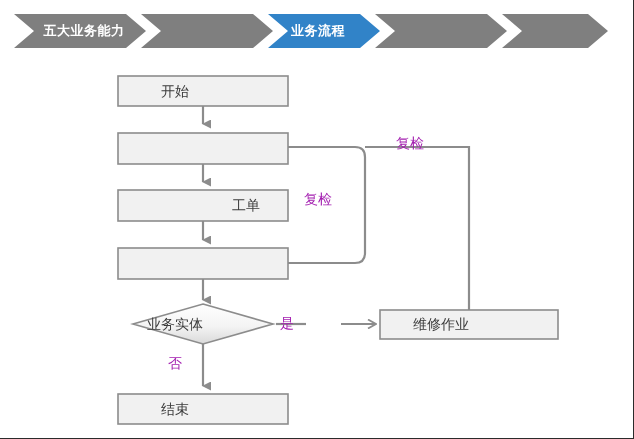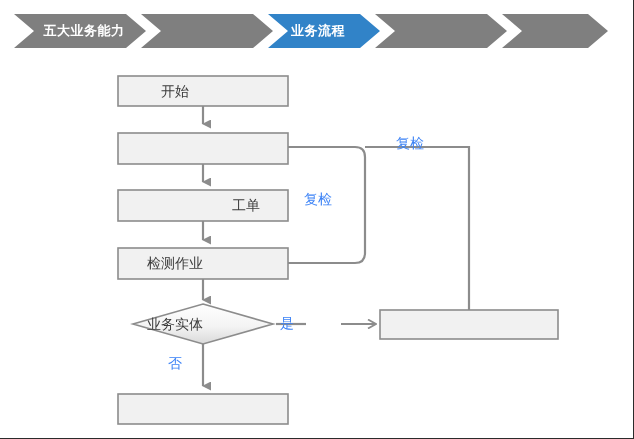--- a/index.html
+++ b/index.html
@@ -57,21 +57,21 @@
     text-align: center;
     font-size: 14px;
     color: #3b3b3b;
     white-space: nowrap;
     pointer-events: none;
   }
   .edge-label {
     position: absolute;
     text-align: center;
     font-size: 14px;
-    color: #3b82f6;
+    color: #a21caf;
     white-space: nowrap;
     pointer-events: none;
   }
 </style>
 </head>
 <body>
 
 <div id="canvas">
 
   <div id="breadcrumb">
@@ -136,22 +136,23 @@
       <rect x="90" y="190" width="170" height="31" fill="#f1f1f1" stroke="#8c8c8c" stroke-width="1.6"></rect>
       <rect x="90" y="248" width="170" height="31" fill="#f1f1f1" stroke="#8c8c8c" stroke-width="1.6"></rect>
       <polygon points="175,304 245,324 175,344 105,324" fill="url(#diamondGrad)" stroke="#8c8c8c" stroke-width="1.6"></polygon>
       <rect x="352" y="310" width="178" height="29" fill="#f1f1f1" stroke="#8c8c8c" stroke-width="1.6"></rect>
       <rect x="90" y="394" width="170" height="30" fill="#f1f1f1" stroke="#8c8c8c" stroke-width="1.6"></rect>
     </svg>
 
     
     <div class="node-label" style="left:90px;  top:83px;  width:170px;">开始</div>
     <div class="node-label" style="left:90px;  top:197px; width:170px;text-align:right;">工单</div>
-    <div class="node-label" style="left:90px;  top:255px; width:170px;">检测作业</div>
     <div class="node-label" style="left:105px; top:316px; width:140px;">业务实体</div>
+    <div class="node-label" style="left:352px; top:316px; width:178px;">维修作业</div>
+    <div class="node-label" style="left:90px;  top:401px; width:170px;">结束</div>
 
     
     <div class="edge-label" style="left:288px; top:191px; width:60px;">复检</div>
     <div class="edge-label" style="left:380px; top:135px; width:60px;">复检</div>
     <div class="edge-label" style="left:272px; top:315px; width:30px;">是</div>
     <div class="edge-label" style="left:160px; top:355px; width:30px;">否</div>
   </div>
 
 </div>
 

